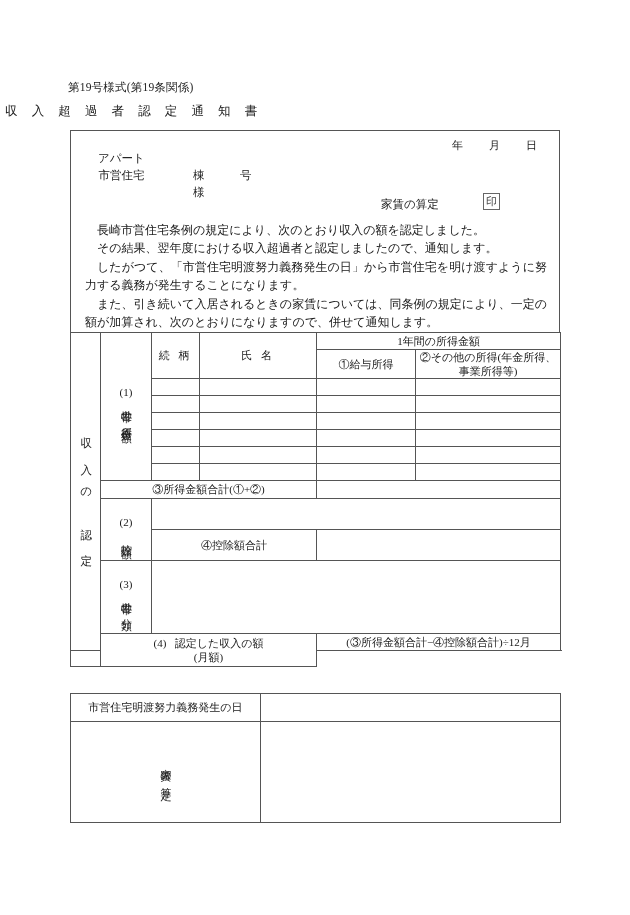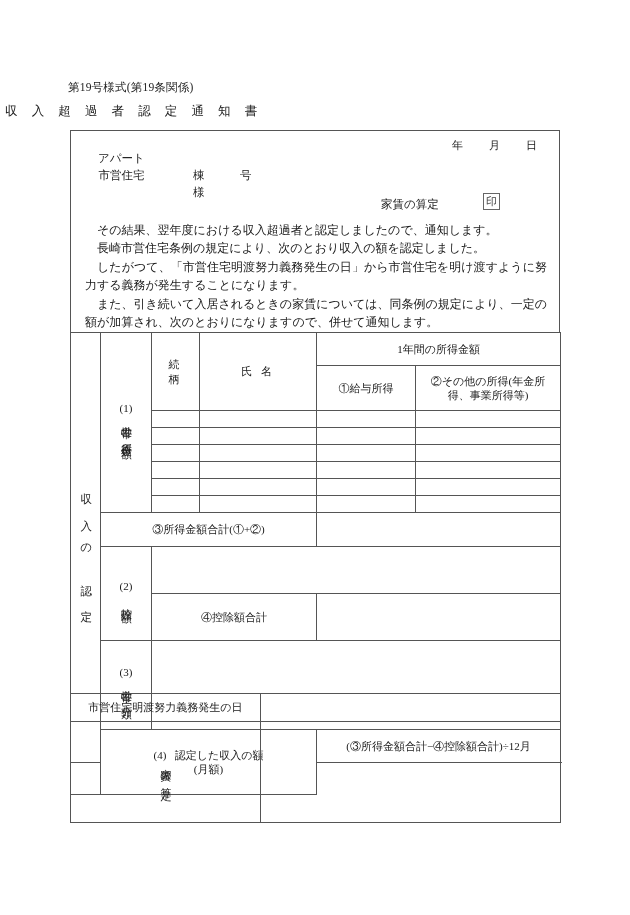--- a/index.html
+++ b/index.html
@@ -120,21 +120,21 @@
     position: absolute;
     left: 70px;
     top: 332px;
     width: 490px;
     border-collapse: collapse;
     table-layout: fixed;
     font-size: 11px;
   }
   .grid td {
     border: 1px solid #555;
-    padding: 8px;
+    padding: 0;
     vertical-align: middle;
     text-align: center;
   }
   .vert {
     writing-mode: vertical-rl;
     text-orientation: upright;
     -webkit-text-orientation: upright;
     letter-spacing: 7px;
     margin: 0 auto;
     padding: 8px 0;
@@ -226,22 +226,22 @@
       </div>
       <div class="addr-row addr-row3">
         <span class="sama">様</span>
       </div>
     </div>
 
     <div class="issuer">家賃の算定</div>
     <div class="seal">印</div>
 
     <div class="body-text">
+      <p>長崎市営住宅条例の規定により、次のとおり収入の額を認定しました。</p>
       <p>その結果、翌年度における収入超過者と認定しましたので、通知します。</p>
-      <p>長崎市営住宅条例の規定により、次のとおり収入の額を認定しました。</p>
       <p>したがつて、「市営住宅明渡努力義務発生の日」から市営住宅を明け渡すように努力する義務が発生することになります。</p>
       <p>また、引き続いて入居されるときの家賃については、同条例の規定により、一定の額が加算され、次のとおりになりますので、併せて通知します。</p>
     </div>
   </div>
 
   <table class="grid">
     <colgroup>
       <col style="width:30px">
       <col style="width:51px">
       <col style="width:48px">

